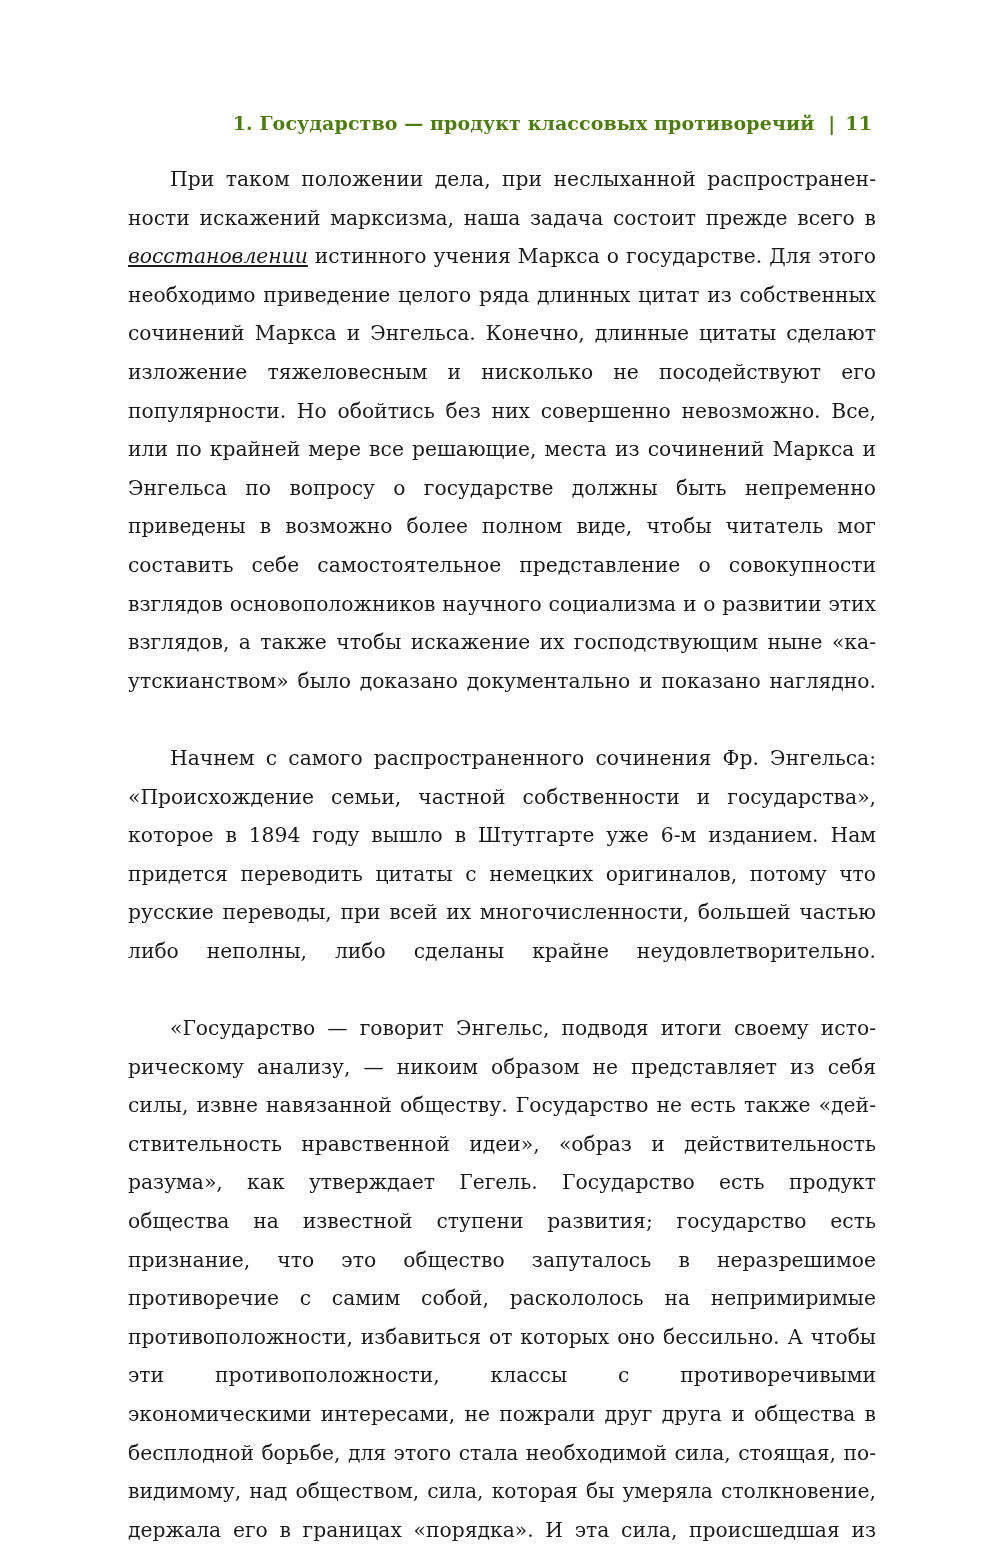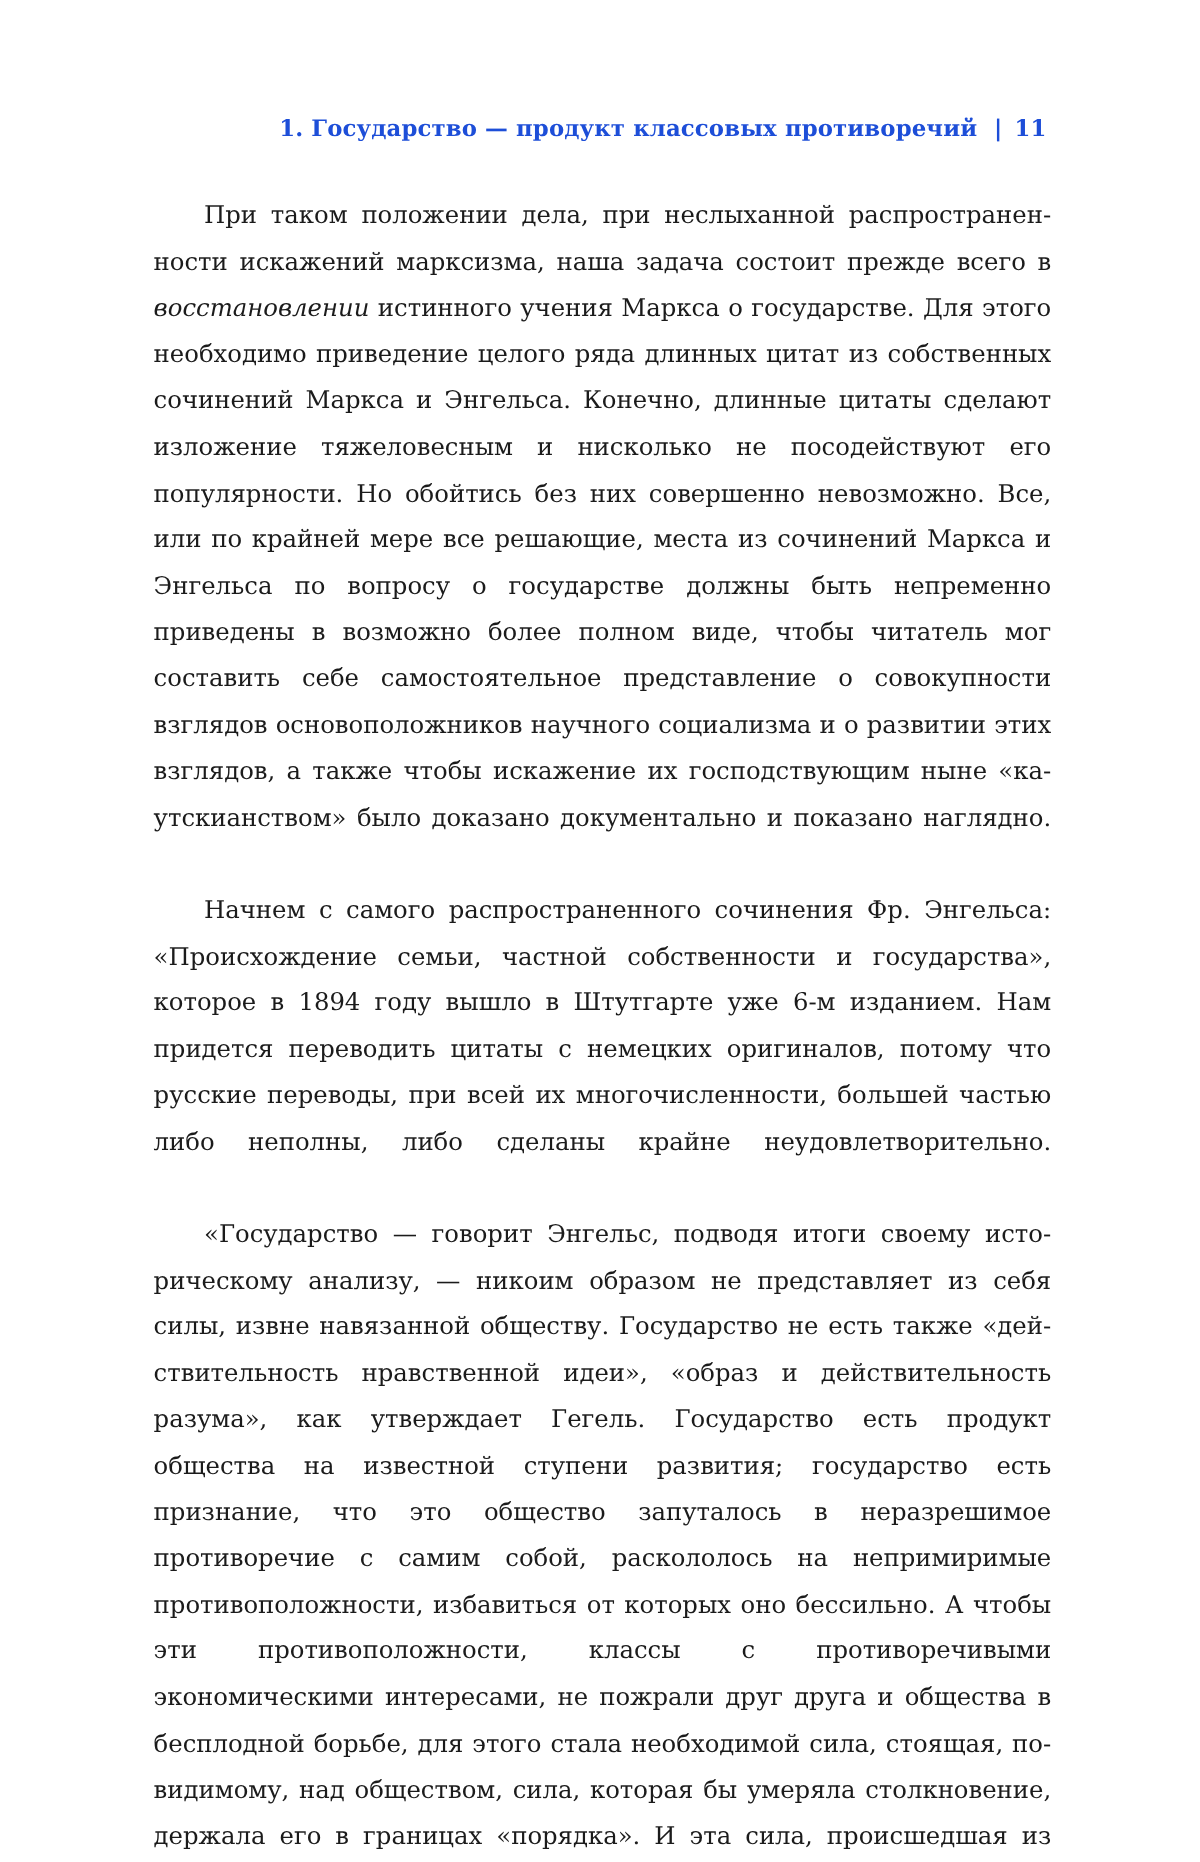--- a/index.html
+++ b/index.html
@@ -17,29 +17,29 @@
   .page {
     position: relative;
     width: 1000px;
     height: 1552px;
     box-sizing: border-box;
     padding: 0;
     overflow: hidden;
   }
   .running-head {
     position: absolute;
-    top: 96px;
+    top: 112px;
     left: 128px;
     width: 744px;
     text-align: right;
     font-family: "DejaVu Serif", serif;
     font-weight: bold;
     font-size: 19px;
     letter-spacing: 0.1px;
-    color: #1d4ed8;
+    color: #4d7c0f;
     white-space: nowrap;
   }
   .running-head .sep {
     display: inline-block;
     padding: 0 10px 0 14px;
     font-weight: bold;
   }
   .running-head .folio {
     display: inline-block;
   }
@@ -54,20 +54,21 @@
     font-family: "DejaVu Serif", serif;
     font-size: 20.3px;
     line-height: 38.6px;
     text-align: justify;
     text-indent: 42px;
     color: #1b1b1b;
     hyphens: manual;
   }
   p.para em {
     font-style: italic;
+    text-decoration: underline;
   }
   
   p.para:after {
     content: "";
     display: inline-block;
     width: 100%;
   }
 </style>
 </head>
 <body>

